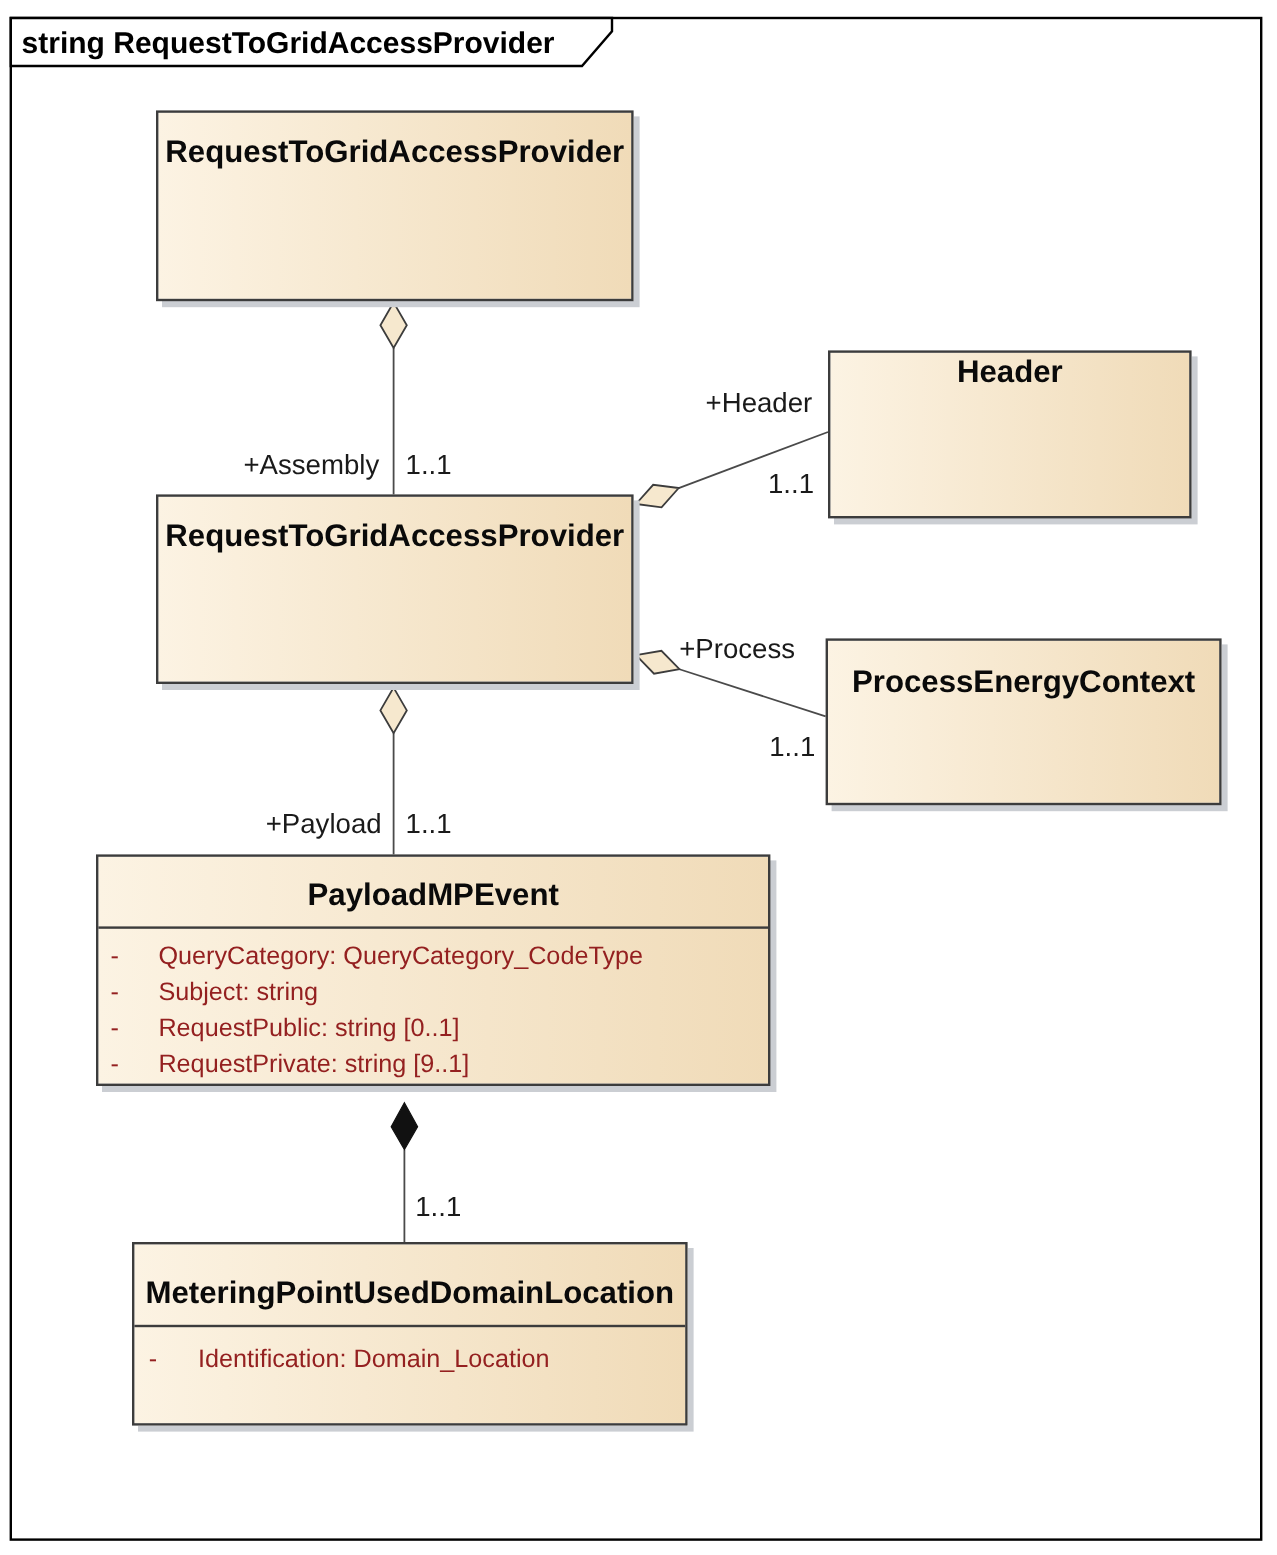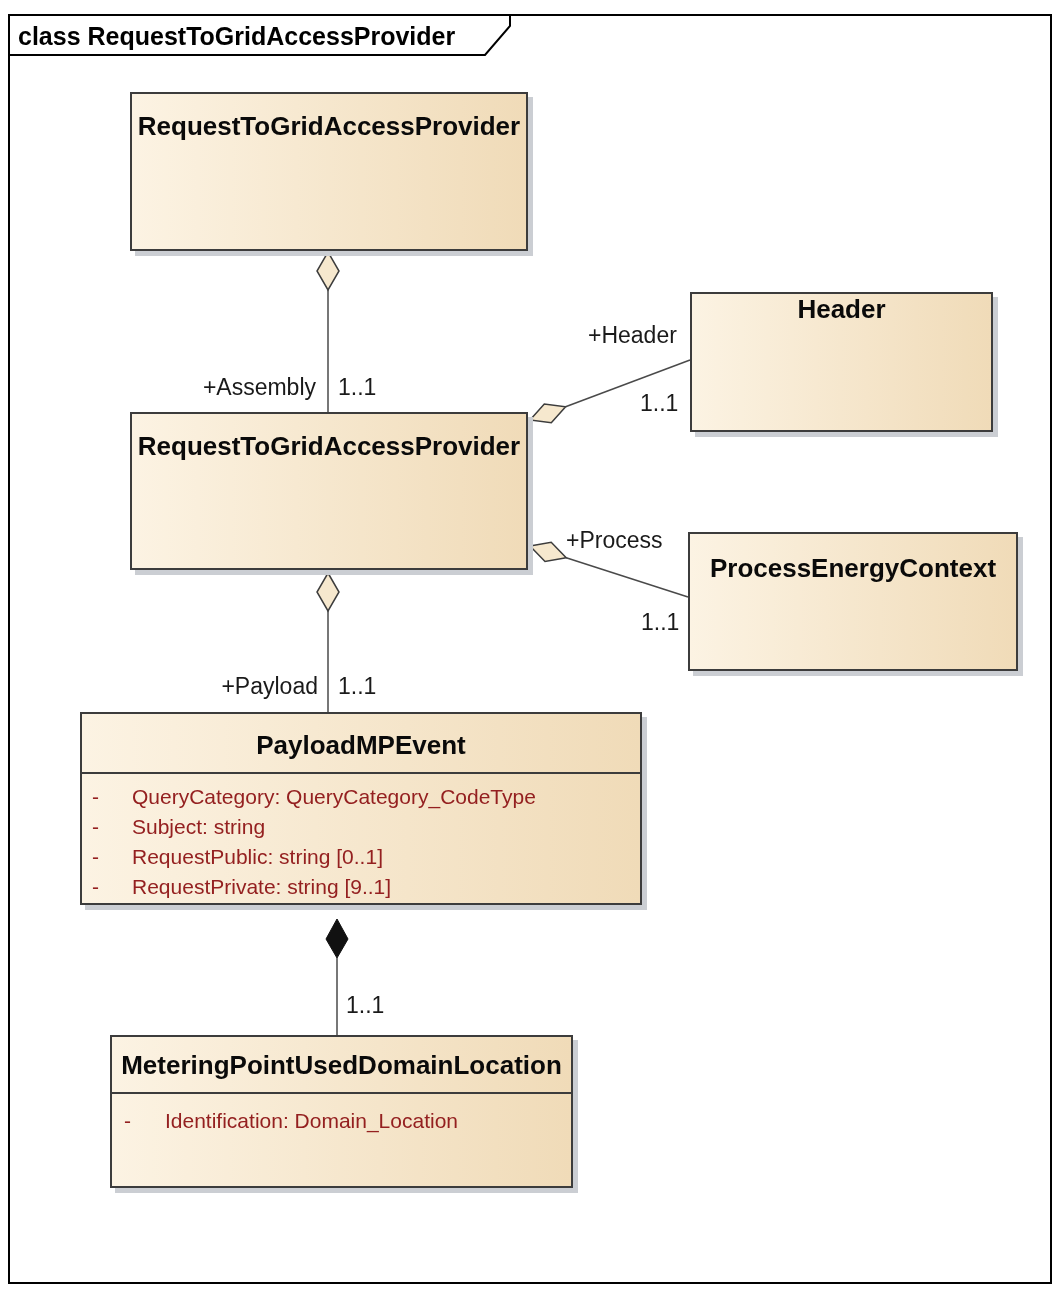--- a/index.html
+++ b/index.html
@@ -54,21 +54,21 @@
     <line x1="566.2" y1="557.7" x2="688" y2="597" stroke="var(--line)" stroke-width="1.5"></line>
     <polygon points="530,546 551.2,542.3 566.2,557.7 545,561.4" fill="#F6E8CE" stroke="var(--box-border)" stroke-width="1.5"></polygon>
 
     <line x1="328" y1="611" x2="328" y2="712" stroke="var(--line)" stroke-width="1.5"></line>
     <polygon points="328,573 339,592 328,611 317,592" fill="#F6E8CE" stroke="var(--box-border)" stroke-width="1.5"></polygon>
 
     <line x1="337" y1="958" x2="337" y2="1035" stroke="var(--line)" stroke-width="1.5"></line>
     <polygon points="337,919 348,939 337,958 326,939" fill="#111111" stroke="#111111" stroke-width="1"></polygon>
   </svg>
 
-  <div class="frame-title">class RequestToGridAccessProvider</div>
+  <div class="frame-title">string RequestToGridAccessProvider</div>
 
   <div class="uml-class" style="left:130px;top:92px;width:398px;height:159px;">
     <div class="uml-class-name" style="padding-top:17px;">RequestToGridAccessProvider</div>
   </div>
 
   <div class="uml-class" style="left:130px;top:412px;width:398px;height:158px;">
     <div class="uml-class-name" style="padding-top:17px;">RequestToGridAccessProvider</div>
   </div>
 
   <div class="uml-class" style="left:690px;top:292px;width:303px;height:140px;">
@@ -95,21 +95,21 @@
         <span class="attr-text">RequestPublic: string [0..1]</span>
       </div>
       <div class="attr-row">
         <span class="attr-dash" style="padding-left:10px;width:50px;">-</span>
         <span class="attr-text">RequestPrivate: string [9..1]</span>
       </div>
     </div>
   </div>
 
   <div class="uml-class" style="left:110px;top:1035px;width:463px;height:153px;">
-    <div class="uml-class-name uml-compartment-title" style="padding-top:13px;height:57px;">MeteringPointUsedDomainLocation</div>
+    <div class="uml-class-name uml-compartment-title" style="padding-top:13px;height:57px;margin-top:12px;">MeteringPointUsedDomainLocation</div>
     <div class="uml-attrs" style="padding-top:12px;">
       <div class="attr-row">
         <span class="attr-dash" style="padding-left:12px;width:53px;">-</span>
         <span class="attr-text">Identification: Domain_Location</span>
       </div>
     </div>
   </div>
 
   <div class="conn-label" style="right:748px;top:374px;">+Assembly</div>
   <div class="conn-label" style="left:338px;top:374px;">1..1</div>

